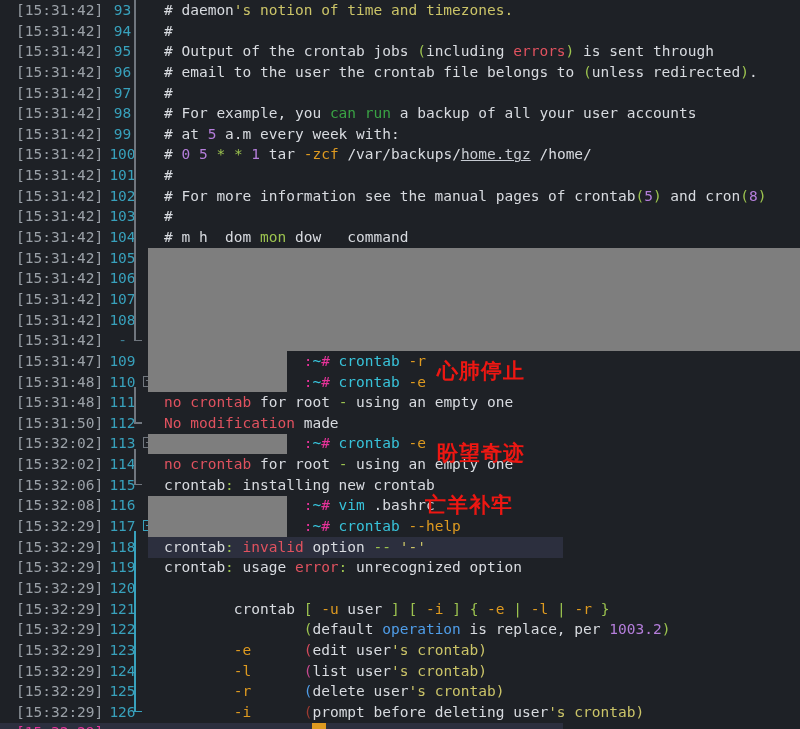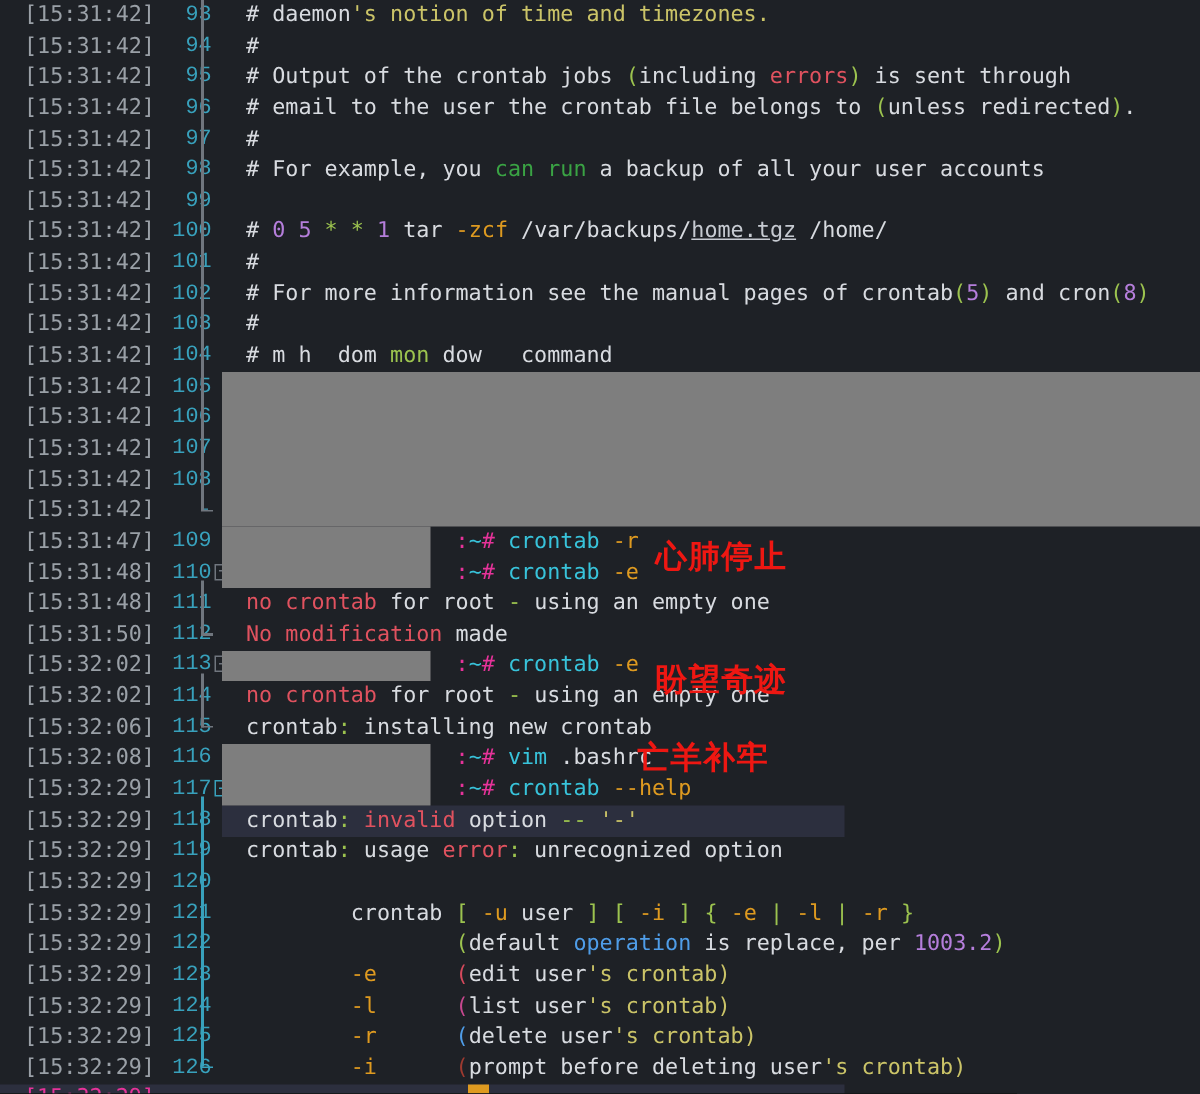--- a/index.html
+++ b/index.html
@@ -8,21 +8,21 @@
     width:800px;height:729px;
     overflow:hidden;
     background:var(--bg,#1e2126);
     font-family:"DejaVu Sans Mono","Liberation Mono",monospace;
     font-size:14.5px;
   }
   #rows{position:absolute;left:0;top:0;right:0;z-index:2;}
   .row{display:flex;height:20.65px;line-height:20.65px;white-space:pre;}
   .ts{flex:none;width:88px;padding-left:16px;color:var(--ts);overflow:hidden;}
   .ts.mag{color:var(--magenta);}
-  .num{flex:none;width:37px;text-align:right;color:var(--num);font-family:Liberation Mono, monospace;}
+  .num{flex:none;width:37px;text-align:center;color:var(--num);}
   .num.dim{color:var(--numDim);}
   .fold{flex:none;width:23px;position:relative;}
   .content{flex:1;position:relative;white-space:pre;color:var(--fg);}
   .seg-w{color:var(--fg);}
   .seg-y{color:var(--yellow);}
   .seg-r{color:var(--red);margin-top:16px;}
   .seg-g{color:var(--green);}
   .seg-G{color:var(--green2);}
   .seg-p{color:var(--purple);}
   .seg-o{color:var(--orange);}
@@ -80,21 +80,21 @@
   <div class="guide teal" id="g4v"></div>
   <div class="guide teal" id="g4f"></div>
 
   <div id="rows">
       <div class="row"><span class="ts">[15:31:42]</span><span class="num">93</span><span class="fold"></span><span class="content"><span class="seg-w"># daemon</span><span class="seg-y">'s notion of time and timezones.</span></span></div>
       <div class="row"><span class="ts">[15:31:42]</span><span class="num">94</span><span class="fold"></span><span class="content"><span class="seg-w">#</span></span></div>
       <div class="row"><span class="ts">[15:31:42]</span><span class="num">95</span><span class="fold"></span><span class="content"><span class="seg-w"># Output of the crontab jobs </span><span class="seg-g">(</span><span class="seg-w">including </span><span class="seg-r">errors</span><span class="seg-g">)</span><span class="seg-w"> is sent through</span></span></div>
       <div class="row"><span class="ts">[15:31:42]</span><span class="num">96</span><span class="fold"></span><span class="content"><span class="seg-w"># email to the user the crontab file belongs to </span><span class="seg-g">(</span><span class="seg-w">unless redirected</span><span class="seg-g">)</span><span class="seg-w">.</span></span></div>
       <div class="row"><span class="ts">[15:31:42]</span><span class="num">97</span><span class="fold"></span><span class="content"><span class="seg-w">#</span></span></div>
       <div class="row"><span class="ts">[15:31:42]</span><span class="num">98</span><span class="fold"></span><span class="content"><span class="seg-w"># For example, you </span><span class="seg-G">can run</span><span class="seg-w"> a backup of all your user accounts</span></span></div>
-      <div class="row"><span class="ts">[15:31:42]</span><span class="num">99</span><span class="fold"></span></div>
+      <div class="row"><span class="ts">[15:31:42]</span><span class="num">99</span><span class="fold"></span><span class="content"><span class="seg-w"># at </span><span class="seg-p">5</span><span class="seg-w"> a.m every week with:</span></span></div>
       <div class="row"><span class="ts">[15:31:42]</span><span class="num">100</span><span class="fold"></span><span class="content"><span class="seg-w"># </span><span class="seg-p">0</span><span class="seg-w"> </span><span class="seg-p">5</span><span class="seg-w"> </span><span class="seg-g">*</span><span class="seg-w"> </span><span class="seg-g">*</span><span class="seg-w"> </span><span class="seg-p">1</span><span class="seg-w"> tar </span><span class="seg-o">-zcf</span><span class="seg-w"> /var/backups/</span><span class="seg-u">home.tgz</span><span class="seg-w"> /home/</span></span></div>
       <div class="row"><span class="ts">[15:31:42]</span><span class="num">101</span><span class="fold"></span><span class="content"><span class="seg-w">#</span></span></div>
       <div class="row"><span class="ts">[15:31:42]</span><span class="num">102</span><span class="fold"></span><span class="content"><span class="seg-w"># For more information see the manual pages of crontab</span><span class="seg-g">(</span><span class="seg-p">5</span><span class="seg-g">)</span><span class="seg-w"> and cron</span><span class="seg-g">(</span><span class="seg-p">8</span><span class="seg-g">)</span></span></div>
       <div class="row"><span class="ts">[15:31:42]</span><span class="num">103</span><span class="fold"></span><span class="content"><span class="seg-w">#</span></span></div>
       <div class="row"><span class="ts">[15:31:42]</span><span class="num">104</span><span class="fold"></span><span class="content"><span class="seg-w"># m h  dom </span><span class="seg-g">mon</span><span class="seg-w"> dow   command</span></span></div>
       <div class="row"><span class="ts">[15:31:42]</span><span class="num">105</span><span class="fold"></span><span class="content"></span></div>
       <div class="row"><span class="ts">[15:31:42]</span><span class="num">106</span><span class="fold"></span><span class="content"></span></div>
       <div class="row"><span class="ts">[15:31:42]</span><span class="num">107</span><span class="fold"></span><span class="content"></span></div>
       <div class="row"><span class="ts">[15:31:42]</span><span class="num">108</span><span class="fold"></span><span class="content"></span></div>
       <div class="row"><span class="ts">[15:31:42]</span><span class="num dim">-</span><span class="fold"></span><span class="content"></span></div>

